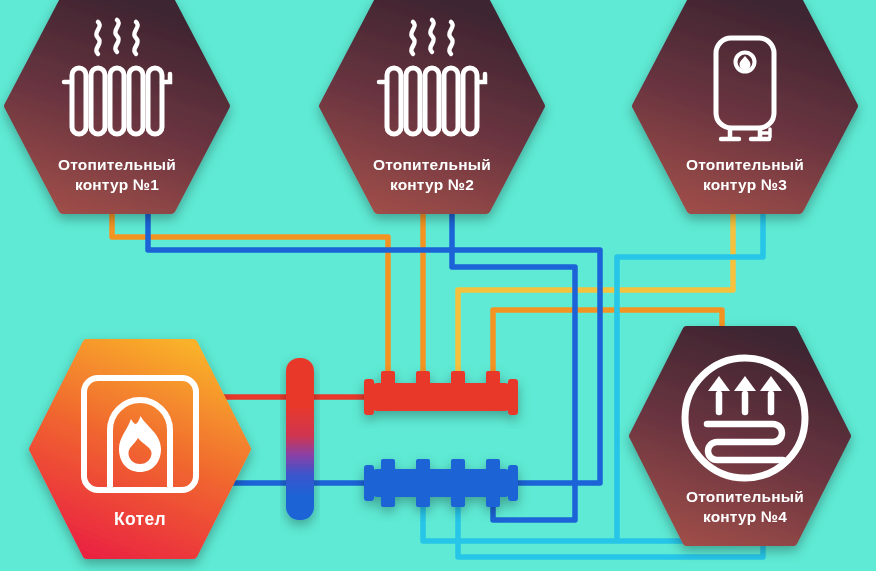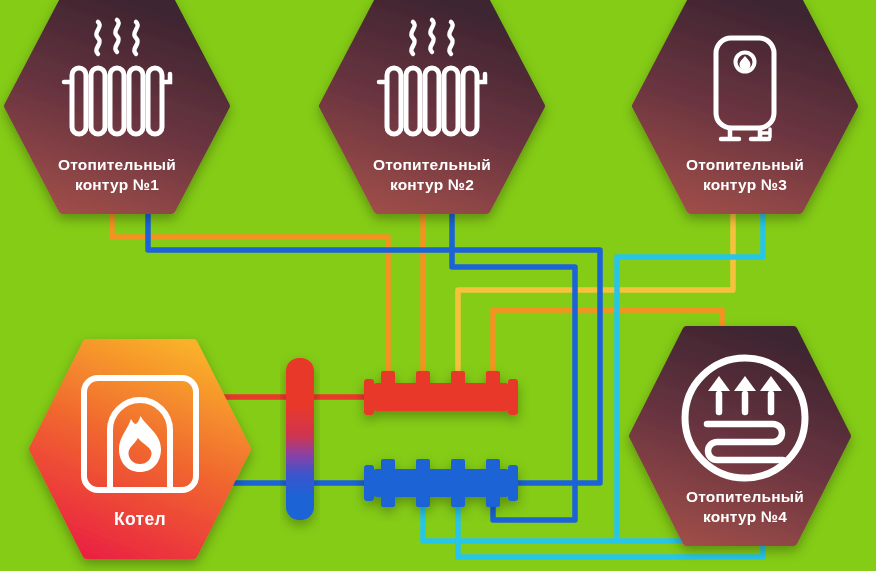--- a/index.html
+++ b/index.html
@@ -1,16 +1,16 @@
 <!DOCTYPE html>
 <html><head>
 <meta charset="utf-8">
 <style>
   html,body{margin:0;padding:0;background:#ffffff;}
-  .stage{position:relative;width:876px;height:571px;background:#84cc16;overflow:hidden;
+  .stage{position:relative;width:876px;height:571px;background:#5eead4;overflow:hidden;
          font-family:"Liberation Sans",sans-serif;}
   svg{display:block;}
   .pipe{fill:none;stroke-width:5.5;stroke-linejoin:round;stroke-linecap:butt;}
   .lbl{font:700 15.5px "Liberation Sans",sans-serif;fill:#ffffff;text-anchor:middle;letter-spacing:.2px;}
   .lbl-big{font:700 17.5px "Liberation Sans",sans-serif;fill:#ffffff;text-anchor:middle;letter-spacing:.3px;}
 </style>
 </head>
 <body>
 
 <div class="stage">

